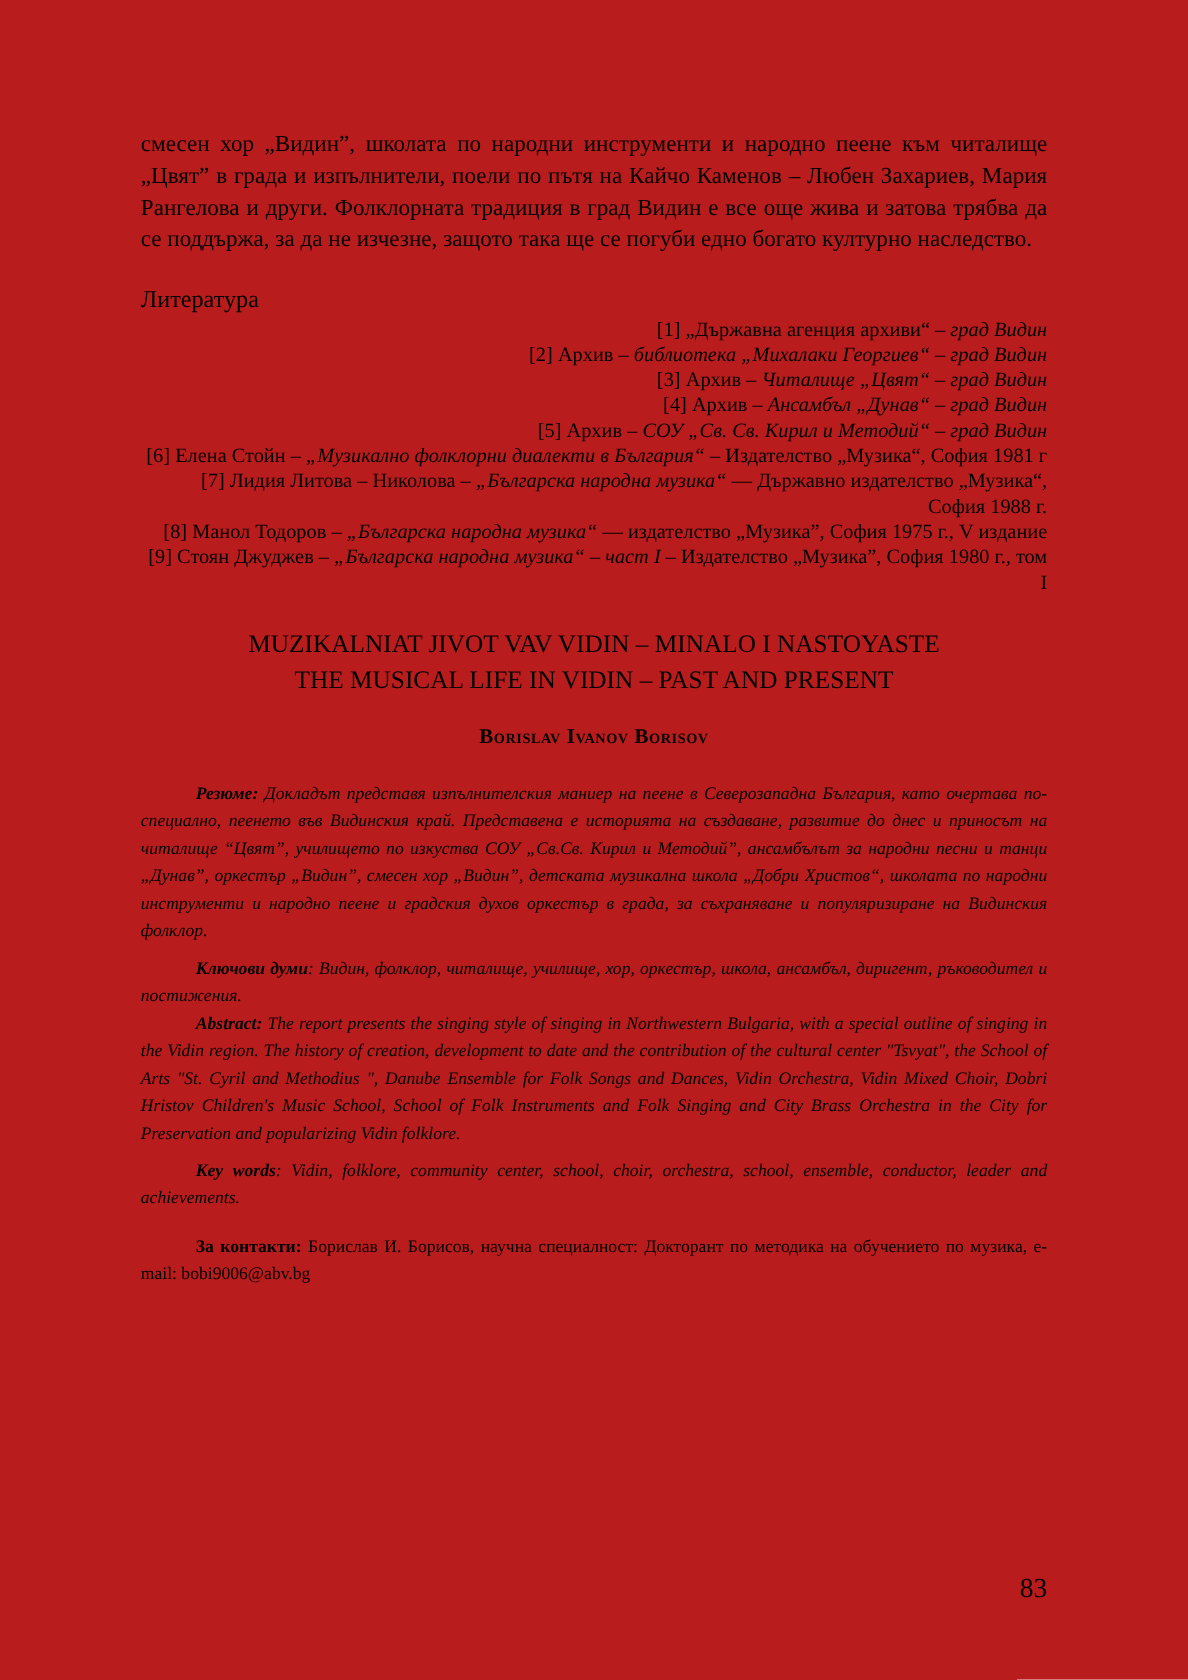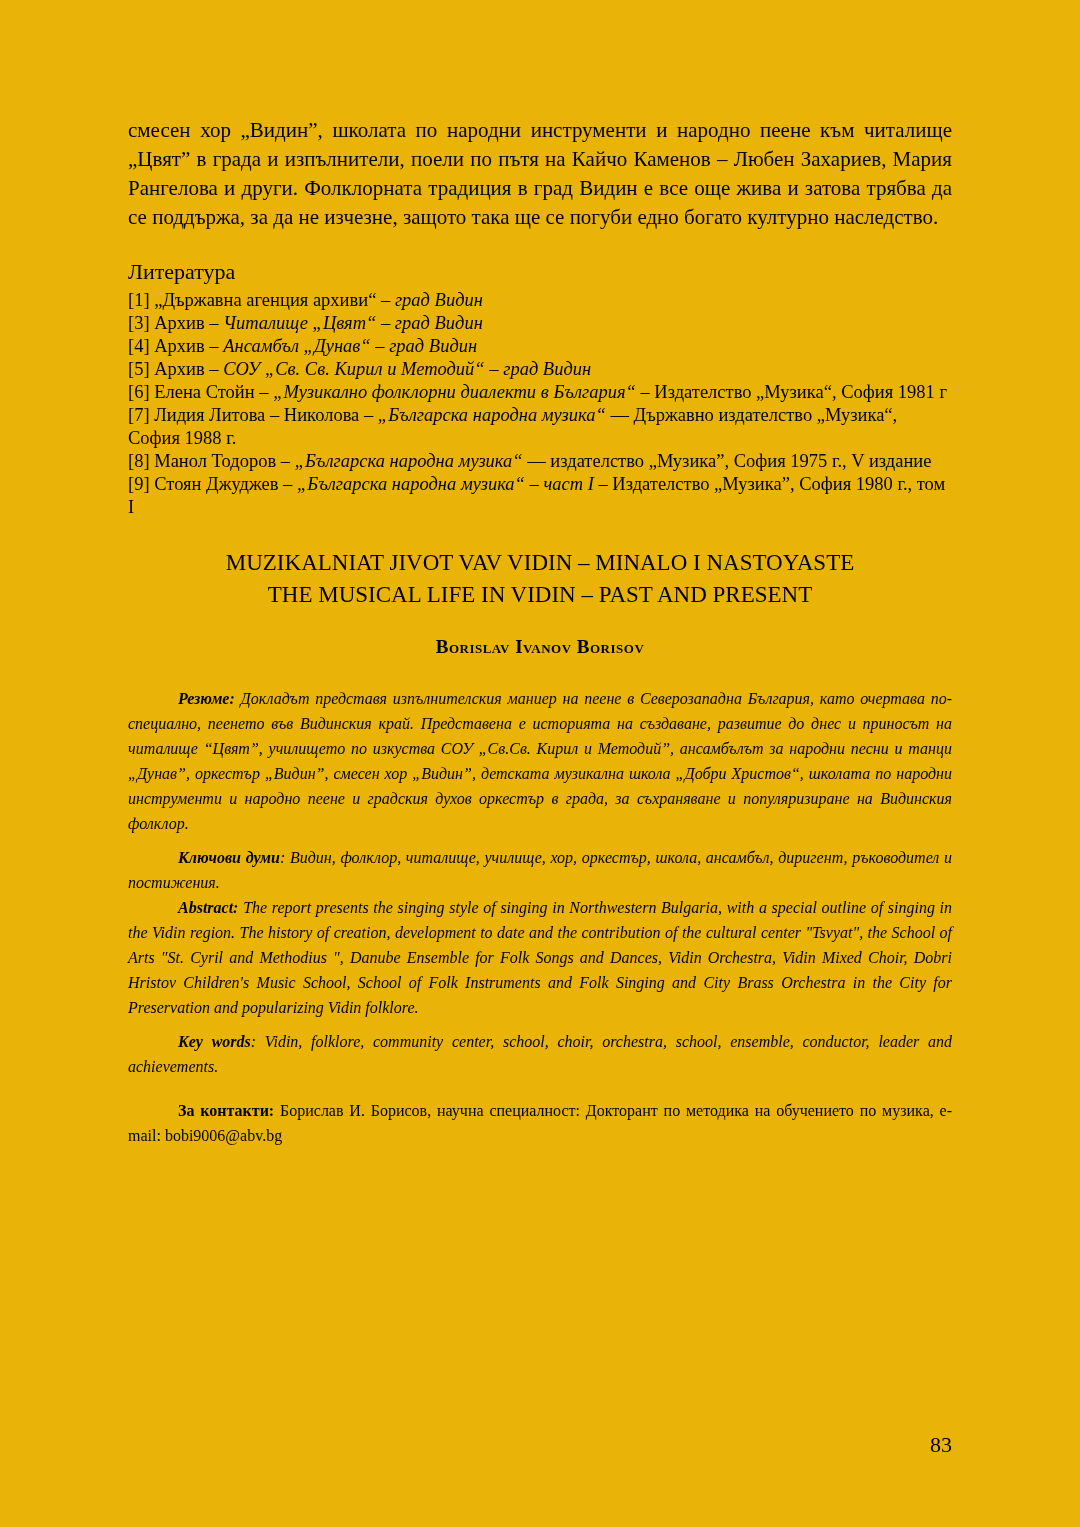--- a/index.html
+++ b/index.html
@@ -4,21 +4,21 @@
 <style>
   html, body {
     margin: 0;
     padding: 0;
     background: #ffffff;
   }
   .page {
     position: relative;
     width: 1080px;
     height: 1527px;
-    background: #eab308;
+    background: #b91c1c;
     color: #000000;
     font-family: "Liberation Serif", "DejaVu Serif", serif;
     overflow: hidden;
   }
   .content {
     position: absolute;
     left: 128px;
     top: 116px;
     width: 824px;
   }
@@ -36,21 +36,21 @@
     font-size: 22px;
     line-height: 26px;
     font-weight: normal;
   }
   .ref-list {
     font-size: 18.5px;
     line-height: 23px;
   }
   .ref-item {
     margin: 0;
-    text-align: left;
+    text-align: right;
   }
   .doc-title {
     margin: 28px 0 0 0;
     font-size: 23px;
     line-height: 32px;
     font-weight: normal;
     text-align: center;
   }
   .author {
     margin: 24px 0 0 0;
@@ -72,36 +72,37 @@
   .keywords-bg { margin-top: 9px; }
   .abstract-en { margin-top: 0; }
   .keywords-en { margin-top: 9px; }
   .contact { margin-top: 19px; }
   .page-number {
     position: absolute;
     left: 128px;
     top: 1432px;
     width: 824px;
     text-align: right;
-    font-size: 22px;
+    font-size: 25px;
     line-height: 26px;
   }
 </style>
 </head>
 <body>
 
 <div class="page">
   <div class="content">
 
     <p class="intro-par">смесен хор „Видин”, школата по народни инструменти и народно пеене към читалище „Цвят” в града и изпълнители, поели по пътя на Кайчо Каменов – Любен Захариев, Мария Рангелова и други. Фолклорната традиция в град Видин е все още жива и затова трябва да се поддържа, за да не изчезне, защото така ще се погуби едно богато културно наследство.</p>
 
     <h2 class="lit-heading">Литература</h2>
 
     <div class="ref-list">
         <div class="ref-item"><span>[1] „Държавна агенция архиви“ </span><span class="i">– град Видин</span></div>
+        <div class="ref-item"><span>[2] Архив – </span><span class="i">библиотека „Михалаки Георгиев“ – град Видин</span></div>
         <div class="ref-item"><span>[3] Архив – </span><span class="i">Читалище „Цвят“ – град Видин</span></div>
         <div class="ref-item"><span>[4] Архив – </span><span class="i">Ансамбъл „Дунав“ – град Видин</span></div>
         <div class="ref-item"><span>[5] Архив – </span><span class="i">СОУ „Св. Св. Кирил и Методий“ – град Видин</span></div>
         <div class="ref-item"><span>[6] Елена Стойн – </span><span class="i">„Музикално фолклорни диалекти в България“</span><span> – Издателство „Музика“, София 1981 г</span></div>
         <div class="ref-item"><span>[7] Лидия Литова – Николова – </span><span class="i">„Българска народна музика“</span><span> — Държавно издателство „Музика“, София 1988 г.</span></div>
         <div class="ref-item"><span>[8] Манол Тодоров – </span><span class="i">„Българска народна музика“</span><span> — издателство „Музика”, София 1975 г., V издание</span></div>
         <div class="ref-item"><span>[9] Стоян Джуджев – </span><span class="i">„Българска народна музика“ – част I</span><span> – Издателство „Музика”, София 1980 г., том I</span></div>
       </div>
 
     <h1 class="doc-title">

